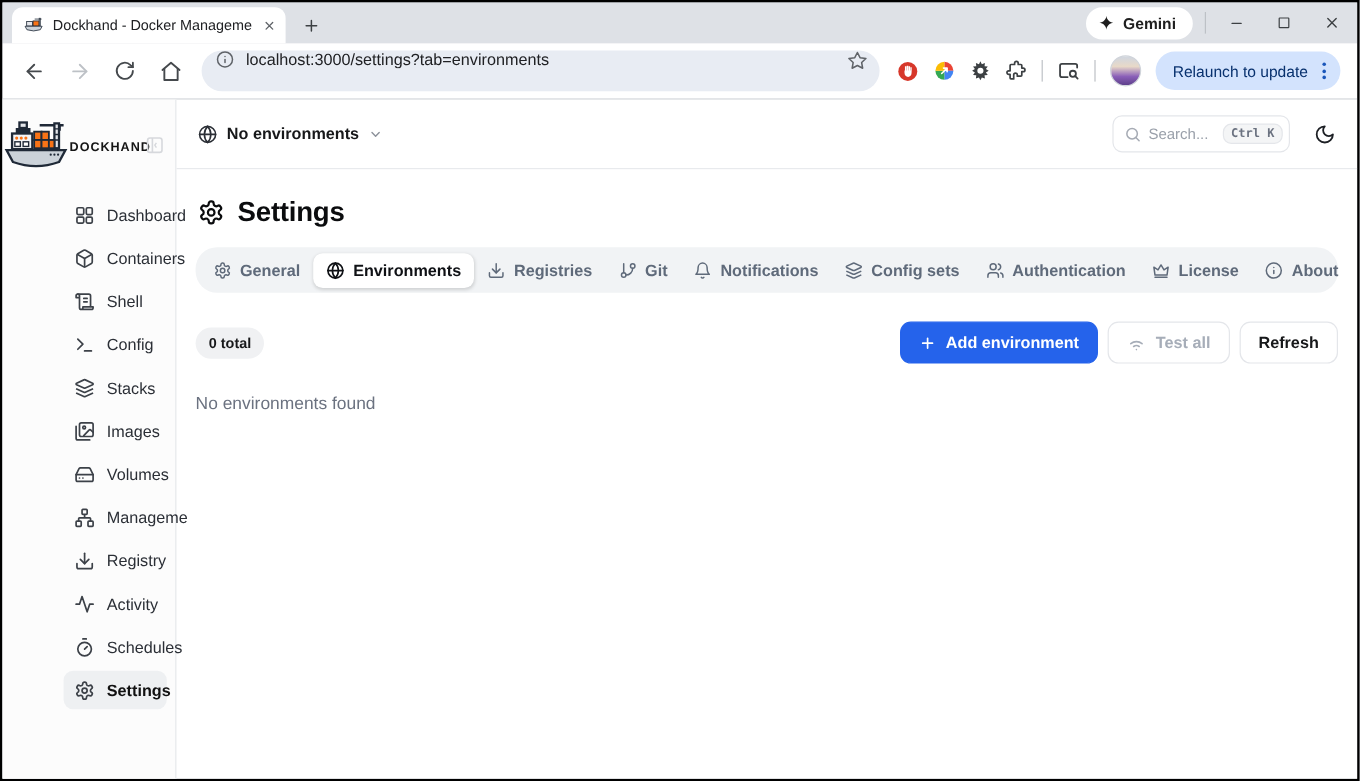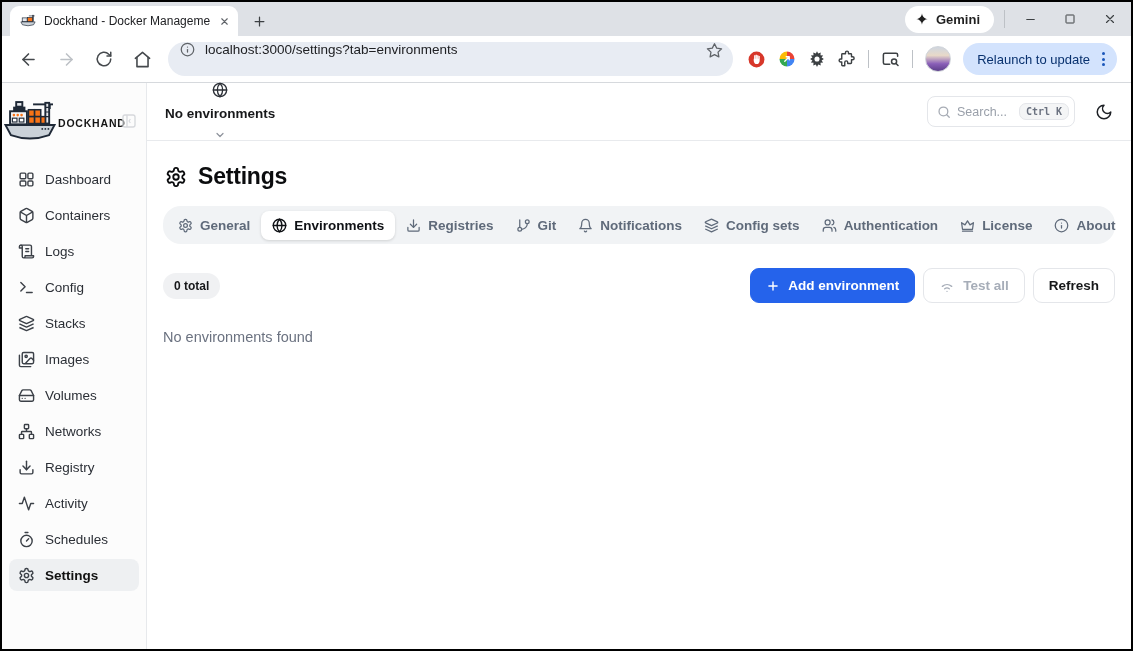--- a/index.html
+++ b/index.html
@@ -39,30 +39,30 @@
   .dots3 i { width:3px; height:3px; border-radius:50%; background:#1a56ba; }
 
   
   .app { flex:1; display:flex; background:#fff; border-top:1px solid #d6d9dd; min-height:0; }
 
   
   .sidebar { width:145px; flex:none; background:#fcfcfc; border-right:1px solid #e7e9ec; position:relative; padding-top:10px; }
   .brand { display:flex; flex-direction:row; align-items:center; padding:6px 0 10px; }
   .brand-name { font-size:10.5px; font-weight:800; letter-spacing:0.8px; color:#151515; margin-top:2px; }
   .collapse-ic { position:absolute; top:30px; right:9px; color:#d6d8dc; }
-  .nav { margin-top:8px; }
+  .nav { margin-top:8px;margin-left:44px; }
   .nav-item { height:32px; margin:4px 7px; border-radius:8px; display:flex; align-items:center; gap:10px;
               padding:0 9px; color:#2b2f36; font-size:13.5px; font-weight:500; cursor:pointer; }
   .nav-item .ni-ic { color:#3c4148; display:flex; }
   .nav-item.active { background:#eef0f2; font-weight:700; color:#111; }
 
   
   .main { flex:1; display:flex; flex-direction:column; min-width:0; }
   .apptop { height:58px; flex:none; display:flex; align-items:center; padding:0 18px; border-bottom:1px solid #e8eaed; }
-  .envsel { display:flex; align-items:center; gap:8px; cursor:pointer;flex-direction:column; }
+  .envsel { display:flex; align-items:center; gap:8px; cursor:pointer; }
   .envsel-label { font-size:13.5px; font-weight:700; color:#17181a; }
   .apptop-right { margin-left:auto; display:flex; align-items:center; gap:20px; }
   .searchbox { width:148px; height:31px; border:1px solid #e4e6ea; background:#fff; border-radius:8px;
                display:flex; align-items:center; gap:6px; padding:0 5px 0 9px; cursor:text; }
   .search-ph { font-size:12.5px; color:#9aa0aa; flex:1; }
   .kbd { background:#f4f5f6; border:1px solid #e4e6ea; border-radius:7px; padding:2px 6px;
          font-family:"DejaVu Sans Mono", monospace; font-size:10px; color:#6b7280; white-space:nowrap;font-weight:bold; }
   .moon { color:#1d2025; }
 
   .content { padding:14px 16px; overflow:hidden; }
@@ -291,21 +291,21 @@
           <span>Containers</span>
         </div>
         <div class="nav-item">
           <span class="ni-ic">
               <svg width="17" height="17" viewBox="0 0 24 24" stroke="currentColor" stroke-width="2" fill="none" stroke-linecap="round" stroke-linejoin="round">
                 <path d="M19 17V5a2 2 0 0 0-2-2H4"></path>
                 <path d="M8 21h12a2 2 0 0 0 2-2v-1H10v1a2 2 0 1 1-4 0V5a2 2 0 1 0-4 0v2h4"></path>
                 <path d="M11 8h4M11 12h4"></path>
               </svg>
             </span>
-          <span>Logs</span>
+          <span>Shell</span>
         </div>
         <div class="nav-item">
           <span class="ni-ic">
               <svg width="17" height="17" viewBox="0 0 24 24" stroke="currentColor" stroke-width="2" fill="none" stroke-linecap="round" stroke-linejoin="round">
                 <polyline points="4 17 10 11 4 5"></polyline>
                 <line x1="12" y1="19" x2="20" y2="19"></line>
               </svg>
             </span>
           <span>Config</span>
         </div>
@@ -344,21 +344,21 @@
         <div class="nav-item">
           <span class="ni-ic">
               <svg width="17" height="17" viewBox="0 0 24 24" stroke="currentColor" stroke-width="2" fill="none" stroke-linejoin="round">
                 <rect x="9" y="2" width="6" height="6" rx="1"></rect>
                 <rect x="2" y="16" width="6" height="6" rx="1"></rect>
                 <rect x="16" y="16" width="6" height="6" rx="1"></rect>
                 <path d="M5 16v-3a1 1 0 0 1 1-1h12a1 1 0 0 1 1 1v3"></path>
                 <path d="M12 12V8"></path>
               </svg>
             </span>
-          <span>Networks</span>
+          <span>Manageme</span>
         </div>
         <div class="nav-item">
           <span class="ni-ic">
               <svg width="17" height="17" viewBox="0 0 24 24" stroke="currentColor" stroke-width="2" fill="none" stroke-linecap="round" stroke-linejoin="round">
                 <path d="M21 15v4a2 2 0 0 1-2 2H5a2 2 0 0 1-2-2v-4"></path>
                 <polyline points="7 10 12 15 17 10"></polyline>
                 <line x1="12" y1="15" x2="12" y2="3"></line>
               </svg>
             </span>
           <span>Registry</span>

